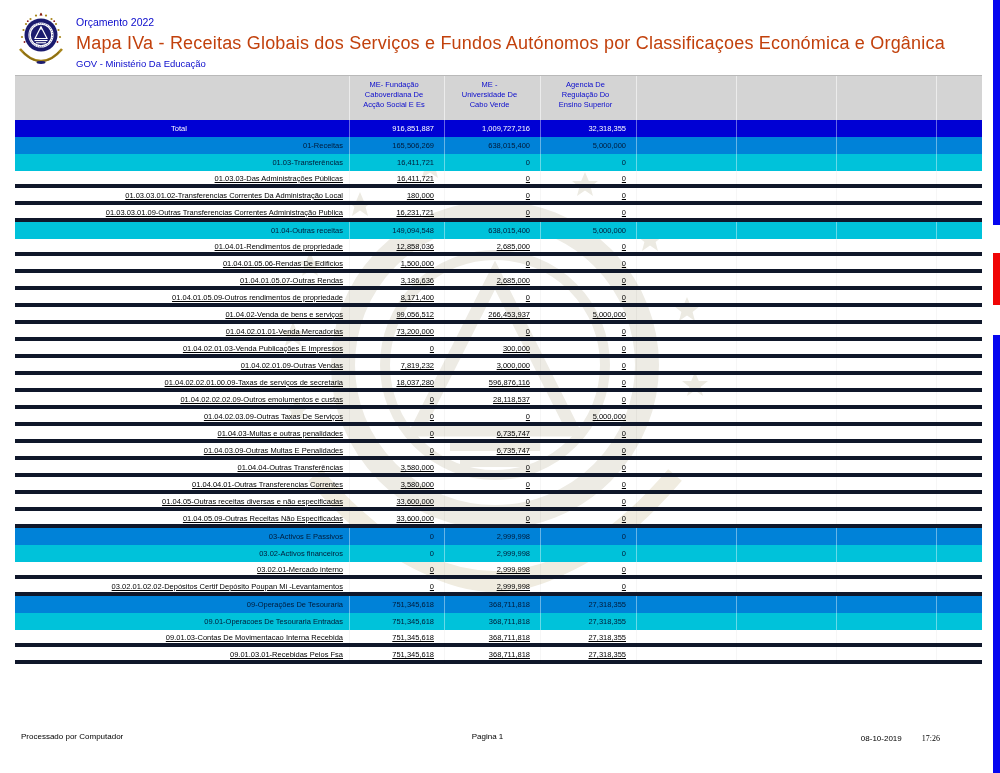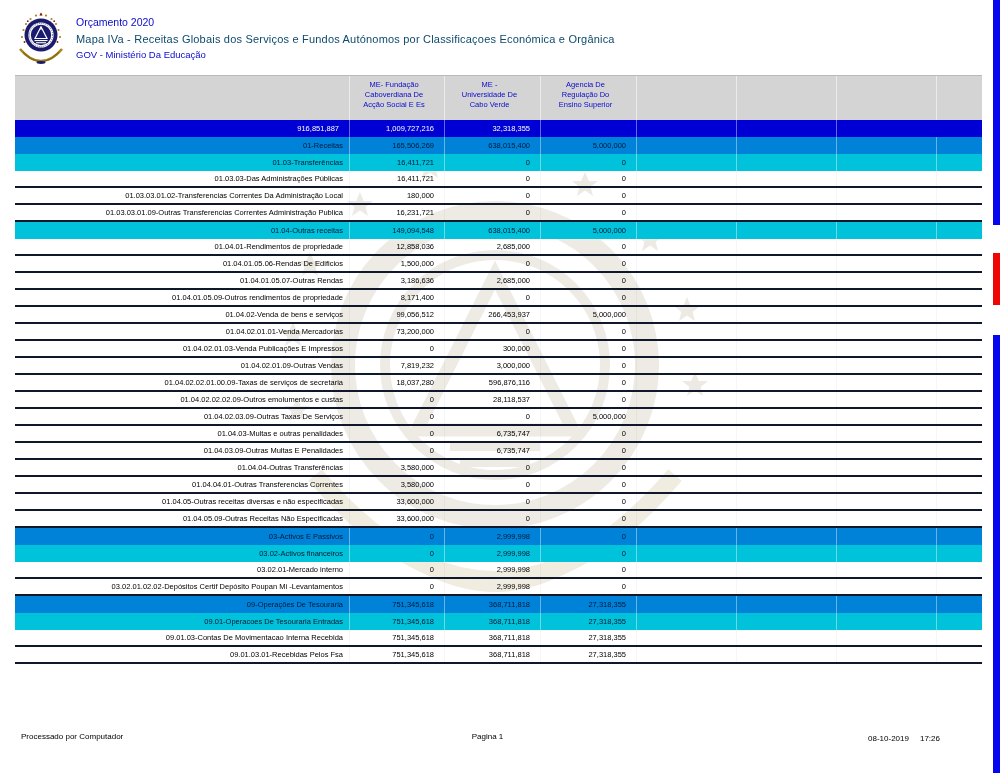--- a/index.html
+++ b/index.html
@@ -3,21 +3,21 @@
 <meta charset="utf-8">
 <style>
   html,body{margin:0;padding:0;background:#fff;}
   .page{position:relative;width:1000px;height:773px;background:#fff;overflow:hidden;
         font-family:"Liberation Sans",sans-serif;}
 
   
   .logo{position:absolute;left:15px;top:11px;width:52px;height:54px;}
   .title-block{position:absolute;left:76px;top:16px;}
   .t-orc{font-size:10.5px;color:#0a0acc;}
-  .t-main{font-size:11px;color:#0c4a6e;font-weight:500;margin-top:5px;letter-spacing:.2px;}
+  .t-main{font-size:18px;color:#c2410c;font-weight:500;margin-top:5px;letter-spacing:.2px;}
   .t-gov{font-size:9.5px;color:#0a0acc;margin-top:4px;}
 
   
   .watermark{position:absolute;left:255px;top:125px;width:480px;height:480px;z-index:0;}
 
   
   .tbl{position:absolute;left:15px;top:75px;width:967px;z-index:1;}
   .grid{display:grid;grid-template-columns:328px 89px 90px 90px 94px 94px 94px 88px;gap:6px;}
   .thead{background:#d4d4d4;height:44px;border-top:1px solid #b9b9b9;}
   .th{color:#0a0acc;font-size:7.5px;line-height:10px;text-align:center;padding-top:4px;
@@ -29,37 +29,37 @@
   .cell-num{text-align:right;padding-right:4px;box-sizing:border-box;}
   .ind-1{padding-left:4px;}
   .ind-2{padding-left:8px;}
   .ind-3{padding-left:17px;}
   .ind-4{padding-left:25px;}
 
   .row-total{background:#0000d4;color:#ffffff;}
   .row-total .cell-label{text-align:center;}
   .row-blue{background:#0082d8;color:#001a38;}
   .row-cyan{background:#00c2da;color:#001a38;}
-  .row-white{background:transparent;color:#000;border-bottom:2px solid #0f172a;line-height:16px;}
+  .row-white{background:transparent;color:#000;border-bottom:4px solid #0f172a;line-height:16px;text-decoration:underline;}
   .row-total > div + div,
   .row-blue  > div + div,
   .row-cyan  > div + div{border-left:1px solid rgba(255,255,255,.4);}
   .row-white > div + div{border-left:1px solid rgba(0,0,0,.035);}
 
   
   .bar{position:absolute;left:993px;width:7px;z-index:2;}
   .bar-top{top:0;height:225px;background:#0505f0;}
   .bar-mid{top:253px;height:52px;background:#f00505;}
   .bar-bot{top:335px;height:438px;background:#0505f0;}
 
   
   .f-left{position:absolute;left:12px;top:732px;font-size:8px;color:#000;z-index:1;padding-left:9px;}
   .f-center{position:absolute;left:0;top:732px;width:975px;text-align:center;font-size:8px;color:#000;z-index:1;}
   .f-right{position:absolute;right:60px;top:734px;font-size:8px;color:#000;z-index:1;}
-  .f-right span + span{margin-left:11px;}
+  .f-right span + span{margin-left:20px;font-family:Liberation Serif, serif;}
 </style>
 </head>
 <body>
 
 <div class="page">
 
   <svg class="logo" viewBox="0 0 52 54">
     <g fill="#a8861c">
       <circle cx="7" cy="26" r="1.1"></circle>
         <circle cx="8.5" cy="19" r="1.1"></circle>
@@ -88,21 +88,21 @@
     <circle cx="26" cy="17.8" r="1" fill="#ffffff"></circle>
     <rect x="19.5" y="29" width="13" height="1.1" fill="#ffffff"></rect>
     <rect x="21" y="31.2" width="10" height="1.1" fill="#ffffff"></rect>
     <path d="M5,38 Q15,50 26,50 Q37,50 47,38" fill="none" stroke="#a8861c" stroke-width="2.6"></path>
     <path d="M8,41 Q17,50.5 26,50.5" fill="none" stroke="#8a6d14" stroke-width="1.4"></path>
     <path d="M44,41 Q35,50.5 26,50.5" fill="none" stroke="#8a6d14" stroke-width="1.4"></path>
     <ellipse cx="26" cy="51.5" rx="4.5" ry="1.4" fill="#1b1b6e"></ellipse>
   </svg>
 
   <div class="title-block">
-    <div class="t-orc">Orçamento 2020</div>
+    <div class="t-orc">Orçamento 2022</div>
     <div class="t-main">Mapa IVa - Receitas Globais dos Serviços e Fundos Autónomos por Classificaçoes Económica e Orgânica</div>
     <div class="t-gov">GOV - Ministério Da Educação</div>
   </div>
 
   <svg class="watermark" viewBox="0 0 480 480">
     <defs>
       <path id="wstar" d="M0,-13 L3.8,-4 L13,-4 L5.6,2 L8,11 L0,5.4 L-8,11 L-5.6,2 L-13,-4 L-3.8,-4 Z"></path>
     </defs>
     <g fill="#eceae2">
       <use href="#wstar" x="38" y="210"></use>
@@ -138,20 +138,21 @@
         <div class="th">Agencia De
 Regulação Do
 Ensino Superior</div>
         <div class="th"></div>
         <div class="th"></div>
         <div class="th"></div>
         <div class="th"></div>
       </div>
 
     <div class="row grid row-total">
+      <div class="cell-label">Total</div>
       <div class="cell-num">916,851,887</div>
       <div class="cell-num">1,009,727,216</div>
       <div class="cell-num">32,318,355</div>
       <div class="cell-num"></div>
       <div class="cell-num"></div>
       <div class="cell-num"></div>
       <div class="cell-num"></div>
     </div>
 
     <div id="rows">

